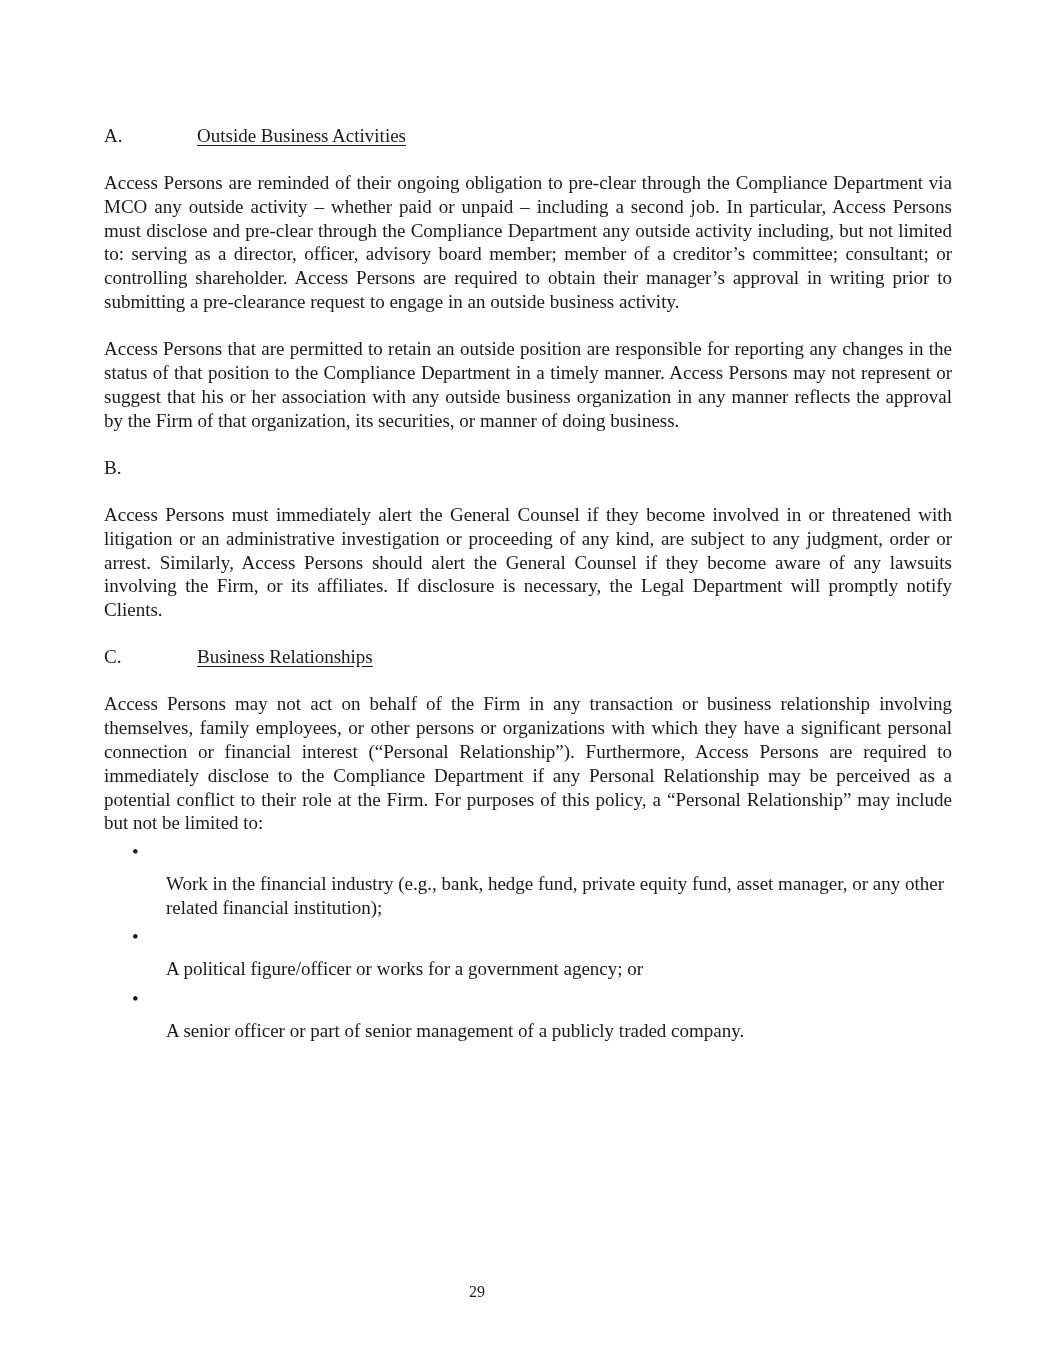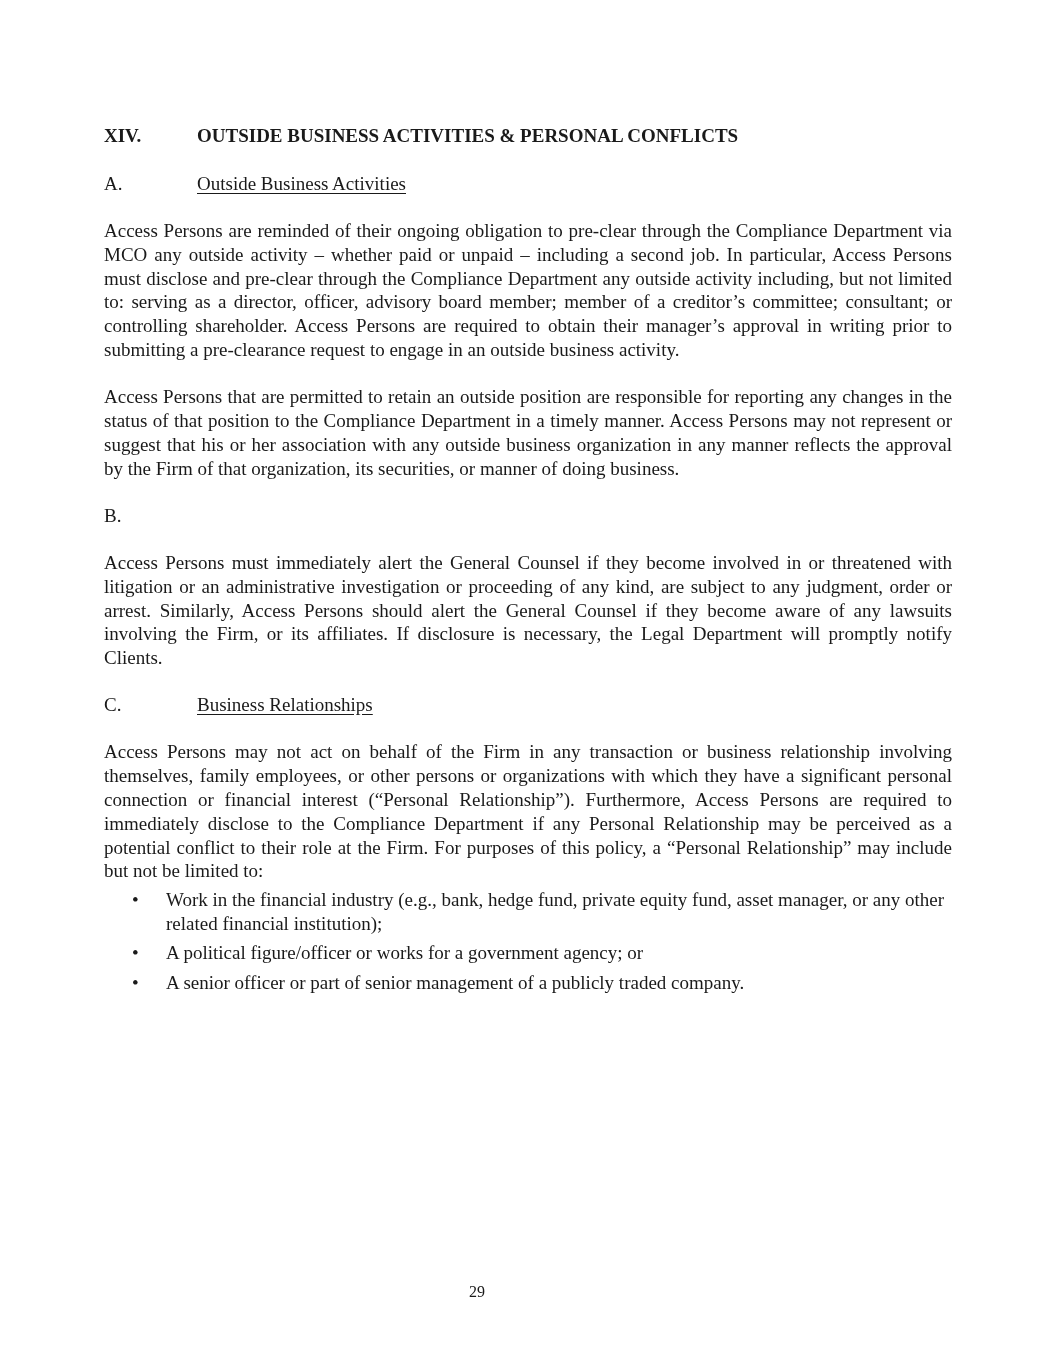--- a/index.html
+++ b/index.html
@@ -50,39 +50,35 @@
   ul.bullets li {
     display: flex;
     margin: 0 0 6px 0;
   }
   ul.bullets li .dot {
     width: 62px;
     padding-left: 28px;
     box-sizing: border-box;
     flex: 0 0 62px;
   }
-  ul.bullets li .text { flex: 1; }
+  ul.bullets li .text { flex: 1; margin-top: 32px; }
   .page-number {
     position: absolute;
     top: 1283px;
     left: 0;
     width: 954px;
     text-align: center;
     font-size: 16px;
   }
 </style>
 </head>
 <body>
 
 <div class="page">
 
-  <div class="section-heading">
-    <span class="num">XIV.</span>
-    <span class="title">OUTSIDE BUSINESS ACTIVITIES &amp; PERSONAL CONFLICTS</span>
-  </div>
 
   <div class="sub-heading">
     <span class="letter">A.</span>
     <span class="title">Outside Business Activities</span>
   </div>
   <p class="body">Access Persons are reminded of their ongoing obligation to pre-clear through the Compliance Department via MCO any outside activity – whether paid or unpaid – including a second job. In particular, Access Persons must disclose and pre-clear through the Compliance Department any outside activity including, but not limited to: serving as a director, officer, advisory board member; member of a creditor’s committee; consultant; or controlling shareholder. Access  Persons  are required to obtain their manager’s approval in writing prior to submitting a pre-clearance request to engage in an outside business activity.</p>
   <p class="body">Access Persons that are permitted to retain an outside position are responsible for reporting any changes in the status of that position to the Compliance Department in a timely manner. Access Persons may not represent or suggest that his or her association with any outside business organization in any manner reflects the approval by the Firm of that organization, its securities, or manner of doing business.</p>
 
   <div class="sub-heading">
     <span class="letter">B.</span>

